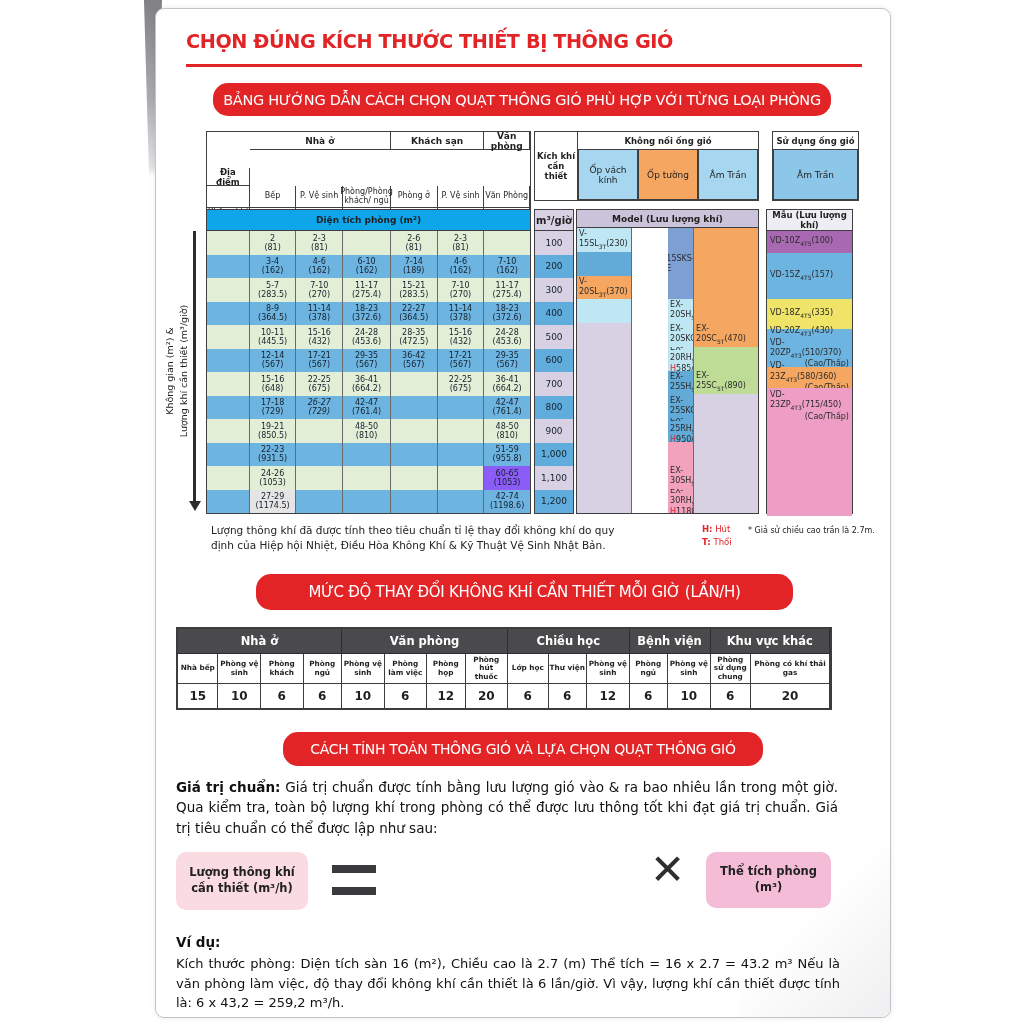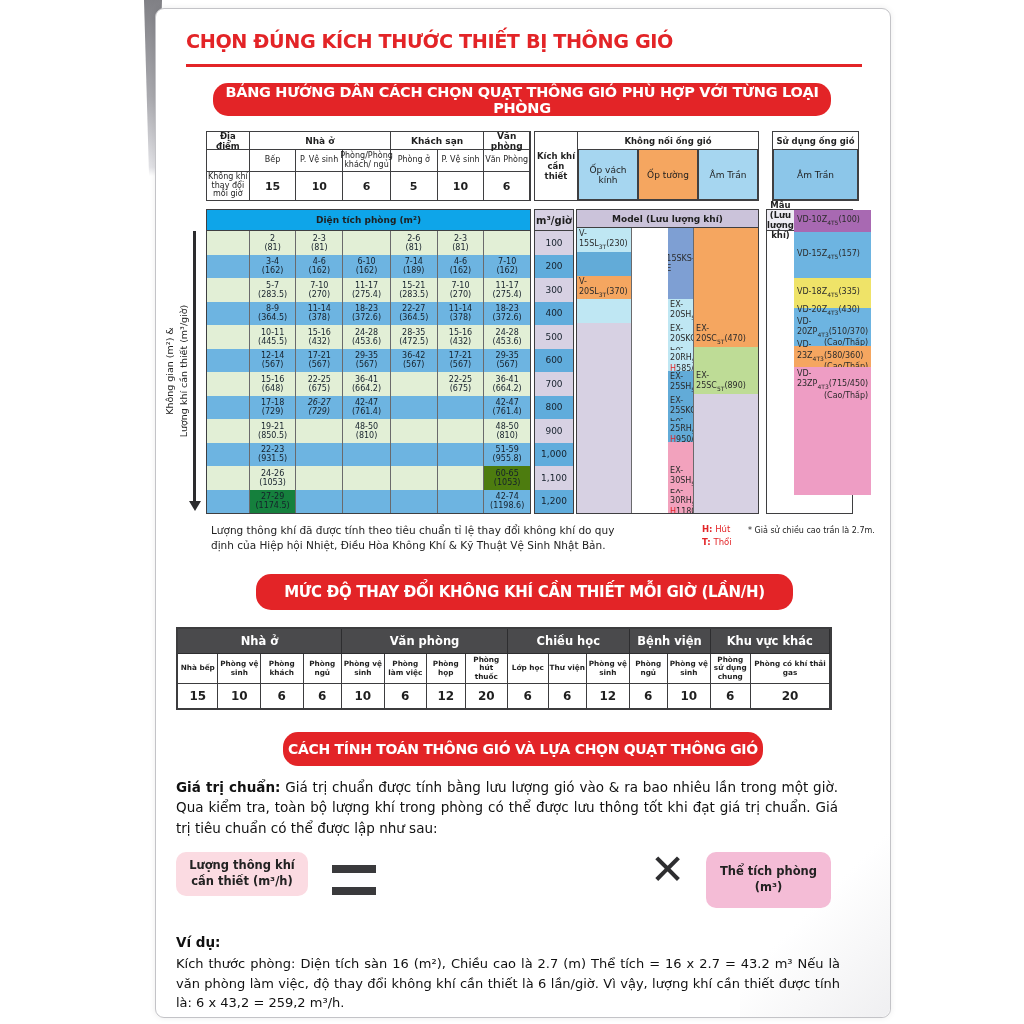--- a/index.html
+++ b/index.html
@@ -10,21 +10,21 @@
          background:linear-gradient(180deg,#808085 0%,#a9a9ae 55%,#e2e2e6 95%,rgba(255,255,255,0));
          clip-path:polygon(0 0,100% 0,72% 100%,28% 100%);z-index:0;}
   #card{left:155px;top:8px;width:734px;height:1008px;background:#fff;
         border:1px solid #c3c3c7;border-radius:9px;z-index:1;
         box-shadow:0 0 6px rgba(0,0,0,.08);}
   #corner-shade{right:0;bottom:0;width:150px;height:190px;
         background:linear-gradient(315deg,#efeff1 0%,rgba(255,255,255,0) 55%);border-radius:0 0 9px 0;}
   #title{left:30px;top:20px;font-size:20px;font-weight:bold;color:#e32427;
          letter-spacing:-.4px;transform:scaleX(.96);transform-origin:left;white-space:nowrap;}
   #title-rule{left:30px;top:55px;width:676px;height:3px;background:#e32427;}
-  .banner{background:#e32427;border-radius:15px;color:#fff;font-weight:bold;
+  .banner{background:#e32427;border-radius:15px;color:#fff;font-weight:normal;
           display:flex;align-items:center;justify-content:center;text-align:center;
           letter-spacing:-.3px;}
   #banner1{left:57px;top:74px;width:618px;height:33px;font-size:14.5px;}
   #banner2{left:100px;top:565px;width:537px;height:36px;font-size:15px;}
   #banner3{left:127px;top:723px;width:480px;height:34px;font-size:14px;}
   .tinytxt{font-size:8px;line-height:1.12;}
   
   #loc-table{left:50px;top:122px;width:325px;border:1.5px solid #3f3f41;box-sizing:border-box;background:#fff;}
   #loc-table .row{display:flex;}
   #loc-table .c{box-sizing:border-box;border-right:1px solid #3f3f41;border-bottom:1px solid #3f3f41;
@@ -56,21 +56,21 @@
   #model-cols{flex:1;display:flex;}
   .model-col{display:flex;flex-direction:column;border-right:1px solid #6a6a6c;box-sizing:border-box;}
   .model-block{box-sizing:border-box;display:flex;flex-direction:column;justify-content:center;
       padding:2px 2px;font-size:8px;line-height:1.25;color:#2b2b2b;overflow:hidden;}
   .model-block.vend{justify-content:flex-end;}
   .model-block.vcenter{justify-content:center;}
   .model-block.ctr{align-items:center;}
   sub{font-size:6px;}
   
   #mau-table{left:610px;top:200px;width:87px;height:305px;border:1.5px solid #3f3f41;
-      box-sizing:border-box;display:flex;flex-direction:row;background:#fff;}
+      box-sizing:border-box;display:flex;flex-direction:column;background:#fff;}
   #mau-head{height:20px;background:#efedf4;font-size:8.5px;font-weight:bold;
       display:flex;align-items:center;justify-content:center;border-bottom:1px solid #3f3f41;text-align:center;}
   .mau-block{box-sizing:border-box;padding:2px 3px;font-size:8px;line-height:1.3;color:#2b2b2b;
       display:flex;flex-direction:column;justify-content:center;}
   .mau-block .rline{text-align:right;}
   
   #axis-arrow{left:37px;top:222px;width:2.5px;height:272px;background:#2c2c2e;}
   #axis-arrow-head{left:32.5px;top:492px;width:0;height:0;border-left:6px solid transparent;
       border-right:6px solid transparent;border-top:10px solid #2c2c2e;}
   #axis-label{left:-131px;top:345px;width:310px;height:34px;transform:rotate(-90deg);
@@ -88,21 +88,21 @@
   .act-sub{background:#fff;font-size:7.3px;font-weight:bold;text-align:center;line-height:1.15;
       display:flex;align-items:center;justify-content:center;border-right:1px solid #3c3c3e;
       border-bottom:1px solid #3c3c3e;height:30px;padding:1px;box-sizing:border-box;}
   .act-val{background:#fff;font-size:12px;font-weight:bold;display:flex;align-items:center;
       justify-content:center;border-right:1px solid #3c3c3e;height:24px;}
   
   #standard{left:20px;top:768px;width:662px;font-size:13.5px;line-height:1.5;color:#111;text-align:justify;}
   
   .fbox{border-radius:10px;display:flex;flex-direction:column;align-items:center;justify-content:center;
       font-weight:bold;font-size:11.5px;line-height:1.35;text-align:center;color:#222;}
-  #fbox1{left:20px;top:843px;width:132px;height:44px;background:#fbdbe2;}
+  #fbox1{left:20px;top:843px;width:132px;height:58px;background:#fbdbe2;}
   #fbox2{left:240px;top:840px;width:228px;height:62px;background:#b3a1d3;}
   #fbox3{left:550px;top:843px;width:125px;height:56px;background:#f4bcd6;}
   #feq{left:176px;top:856px;width:44px;height:30px;display:flex;flex-direction:column;justify-content:space-between;}
   #feq div{height:8px;background:#3a3a3c;}
   #fx{left:494px;top:840px;font-size:42px;font-weight:bold;color:#2e2e30;line-height:1;}
   
   #example-title{left:20px;top:925px;font-size:13.5px;font-weight:bold;color:#111;}
   #example-text{left:20px;top:945px;width:664px;font-size:13px;line-height:1.5;color:#111;text-align:justify;}
 </style>
 </head>
@@ -113,21 +113,21 @@
 <div id="card" class="abs">
   <div id="corner-shade" class="abs"></div>
 
   <div id="title" class="abs">CHỌN ĐÚNG KÍCH THƯỚC THIẾT BỊ THÔNG GIÓ</div>
   <div id="title-rule" class="abs"></div>
 
   <div id="banner1" class="abs banner">BẢNG HƯỚNG DẪN CÁCH CHỌN QUẠT THÔNG GIÓ PHÙ HỢP VỚI TỪNG LOẠI PHÒNG</div>
 
   <div id="loc-table" class="abs">
       <div class="row">
-        <div class="c" style="width: 43px; height: 18px; font-size: 8.5px; font-weight: bold;">Địa điểm</div>
+        <div class="c" style="width: 43px; height: 18px; font-size: 8.5px; font-weight: bold; margin-top: 36px;">Địa điểm</div>
         <div class="c" style="width: 142px; height: 18px; font-size: 9px; font-weight: bold;">Nhà ở</div>
         <div class="c" style="width: 94px; height: 18px; font-size: 9px; font-weight: bold;">Khách sạn</div>
         <div class="c" style="width: 46px; height: 18px; font-size: 9px; font-weight: bold;">Văn phòng</div>
       </div>
       <div class="row">
         <div class="c" style="width: 43px; height: 22px;"></div>
         <div class="c tinytxt" style="width: 47px; height: 22px;">Bếp</div>
         <div class="c tinytxt" style="width: 47px; height: 22px;">P. Vệ sinh</div>
         <div class="c tinytxt" style="width: 48px; height: 22px;">Phòng/Phòng khách/ ngủ</div>
         <div class="c tinytxt" style="width: 47px; height: 22px;">Phòng ở</div>
@@ -401,28 +401,28 @@
         <div class="area-row">
           <div class="area-cell" style="width: 43px; background: rgb(226, 239, 214);"></div>
           <div class="area-cell" style="width: 47px; background: rgb(226, 239, 214);">
             <div>24-26</div>
             <div>(1053)</div>
           </div>
           <div class="area-cell" style="width: 47px; background: rgb(226, 239, 214);"></div>
           <div class="area-cell" style="width: 48px; background: rgb(226, 239, 214);"></div>
           <div class="area-cell" style="width: 47px; background: rgb(226, 239, 214);"></div>
           <div class="area-cell" style="width: 47px; background: rgb(226, 239, 214);"></div>
-          <div class="area-cell" style="width: 46px; background: #4d7c0f; border-right: none;">
+          <div class="area-cell" style="width: 46px; background: #8b5cf6; border-right: none;">
             <div>60-65</div>
             <div>(1053)</div>
           </div>
         </div>
         <div class="area-row">
           <div class="area-cell" style="width: 43px; background: rgb(109, 180, 225);"></div>
-          <div class="area-cell" style="width: 47px; background: #15803d;">
+          <div class="area-cell" style="width: 47px; background: #e5e5e5;">
             <div>27-29</div>
             <div>(1174.5)</div>
           </div>
           <div class="area-cell" style="width: 47px; background: rgb(109, 180, 225);"></div>
           <div class="area-cell" style="width: 48px; background: rgb(109, 180, 225);"></div>
           <div class="area-cell" style="width: 47px; background: rgb(109, 180, 225);"></div>
           <div class="area-cell" style="width: 47px; background: rgb(109, 180, 225);"></div>
           <div class="area-cell" style="width: 46px; background: rgb(109, 180, 225); border-right: none;">
             <div>42-74</div>
             <div>(1198.6)</div>

